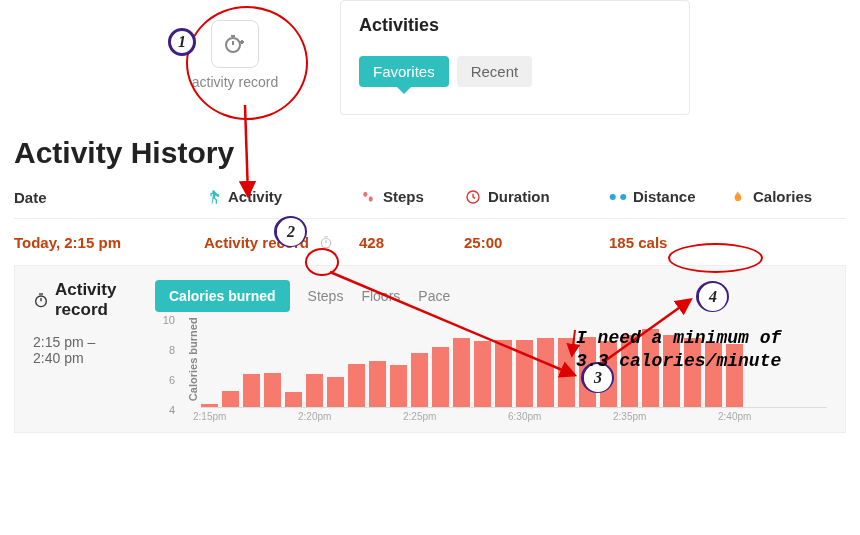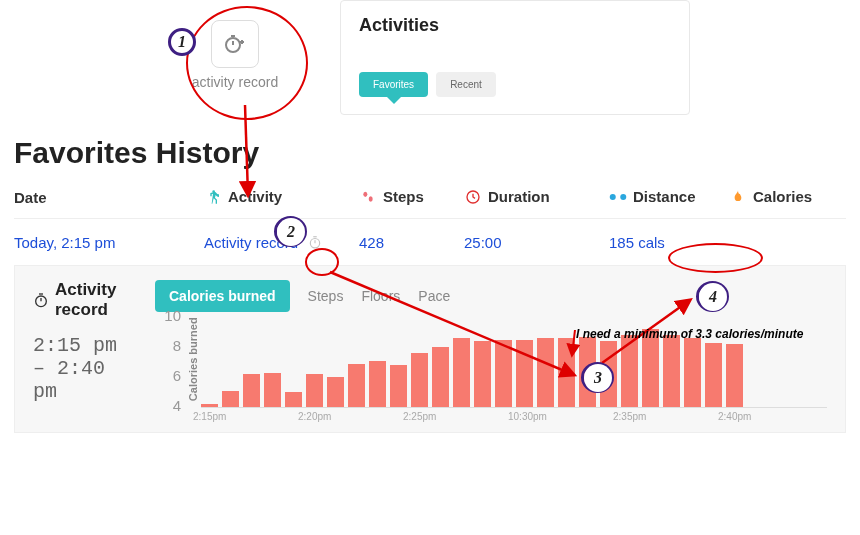--- a/index.html
+++ b/index.html
@@ -35,31 +35,30 @@
 
   .activities-card {
     position: absolute;
     left: 340px; top: 0;
     width: 350px; height: 115px;
     background: #fff;
     border: 1px solid #e8e8e8;
     border-radius: 4px;
     padding: 14px 18px;
   }
-  .activities-card h3 { margin: 0 0 28px 0; font-size: 18px; font-weight: 700; }
+  .activities-card h3 { margin: 0 0 20px 0; font-size: 18px; font-weight: 700; }
   .tab-row { display: flex; gap: 8px; }
   .tab-pill {
     background: #efefef;
     color: #666;
     padding: 7px 14px;
     border-radius: 4px;
-    font-size: 10px;
+    font-size: 15px;
     cursor: pointer;
     position: relative;
-    margin-top: 8px;
   }
   .tab-pill.active {
     background: #30bfbf;
     color: #fff;
   }
   .tab-pill.active::after {
     content: "";
     position: absolute;
     bottom: -7px; left: 50%;
     transform: translateX(-50%);
@@ -76,50 +75,50 @@
 
   
   .tbl { margin: 18px 14px 0; }
   .tbl-head, .tbl-row {
     display: grid;
     grid-template-columns: 190px 155px 105px 145px 120px 120px;
     align-items: center;
     font-size: 15px;
   }
   .tbl-head { color: #333; font-weight: 700; border-bottom: 1px solid #eee; padding-bottom: 12px; }
-  .tbl-row { color: #1d4ed8; padding: 14px 0; }
+  .tbl-row { color: #c2410c; padding: 14px 0; font-weight: bold; }
   .th { display: flex; align-items: flex-start; gap: 6px; }
   .ic { width: 18px; height: 18px; display: inline-flex; align-items: center; justify-content: center; }
   .ic svg { display: block; }
 
   
   .detail-card {
     margin: 0 14px;
     background: #f7f7f7;
     border: 1px solid #eee;
     padding: 14px 18px 10px;
   }
   .detail-top { display: flex; gap: 30px; }
   .detail-left { width: 200px; }
   .detail-title { font-size: 17px; font-weight: 700; display: flex; align-items: center; gap: 6px; }
-  .detail-time { font-size: 20px; color: #666; margin-top: 14px; font-family: Liberation Mono, monospace; }
+  .detail-time { font-size: 14px; color: #666; margin-top: 14px; }
   .detail-tabs { display: flex; gap: 18px; align-items: center; margin-bottom: 6px; }
   .detail-tab { color: #888; font-size: 14px; cursor: pointer; }
   .detail-tab.active {
     background: #30bfbf; color: #fff; padding: 8px 14px; border-radius: 4px; font-weight: 600;
   }
 
   .chart-wrap { position: relative; padding-left: 46px; }
   .y-title {
     position: absolute; left: -4px; top: 50%;
     transform: rotate(-90deg) translateX(20%);
     font-size: 11px; color: #888; font-weight: 600;
   }
   .y-ticks { position: absolute; left: 26px; top: 0; height: 100%; }
-  .y-tick { position: absolute; right: 0; font-size: 15px; color: #999; transform: translateY(-50%); }
+  .y-tick { position: absolute; right: 6px; font-size: 11px; color: #999; transform: translateY(-50%); }
   .bars {
     display: flex; align-items: flex-end; gap: 4px;
     height: 90px;
     border-bottom: 1px solid #ddd;
     padding-top: 2px;
   }
   .bar { width: 17px; background: #f77a6f; }
   .x-axis { display: flex; gap: 4px; margin-top: 3px; }
   .x-lbl { font-size: 10px; color: #aaa; width: calc(17px*5 + 4px*4); transform: translateX(-8px); }
 
@@ -132,23 +131,24 @@
     border-radius: 50%;
     display: flex; align-items: center; justify-content: center;
     font-style: italic; font-weight: 700; font-family: Georgia, serif; font-size: 16px;
     background: #fff;
   }
   .red-oval { position: absolute; border: 2px solid #de0000; border-radius: 50%; }
   .purple-oval { position: absolute; border: 3px solid #3e1f82; border-radius: 50%; }
   .anno-note {
     position: absolute;
     font-style: italic; font-weight: 700;
-    font-size: 12px; color: #000;
+    font-size: 18px; color: #000;
     line-height: 1.3;
     width: 230px;
+    font-family: Liberation Mono, monospace;
   }
 </style>
 </head>
 <body>
 
 <div class="top-wrap">
   <div class="activity-record-card">
     <div class="ar-box">
       <svg width="24" height="24" viewBox="0 0 24 24" fill="none" stroke="#888" stroke-width="2">
         <circle cx="10" cy="13" r="7"></circle>
@@ -163,21 +163,21 @@
 
   <div class="activities-card">
     <h3>Activities</h3>
     <div class="tab-row">
       <div class="tab-pill active">Favorites</div>
       <div class="tab-pill">Recent</div>
     </div>
   </div>
 </div>
 
-<div class="page-title">Favorites History</div>
+<div class="page-title">Activity History</div>
 
 <div class="tbl">
   <div class="tbl-head">
     <div class="th">
         <span>Date</span>
       </div>
     <div class="th">
       <span class="ic">
         <svg width="16" height="16" viewBox="0 0 24 24" fill="#30bfbf">
             <circle cx="13" cy="4" r="2"></circle>
@@ -296,21 +296,21 @@
             <div class="bar" style="height: 78px;"></div>
             <div class="bar" style="height: 72px;"></div>
             <div class="bar" style="height: 69px;"></div>
             <div class="bar" style="height: 64.5px;"></div>
             <div class="bar" style="height: 63px;"></div>
           </div>
         <div class="x-axis" id="xaxis">
             <div class="x-lbl">2:15pm</div>
             <div class="x-lbl">2:20pm</div>
             <div class="x-lbl">2:25pm</div>
-            <div class="x-lbl">10:30pm</div>
+            <div class="x-lbl">6:30pm</div>
             <div class="x-lbl">2:35pm</div>
             <div class="x-lbl">2:40pm</div>
           </div>
       </div>
     </div>
   </div>
 </div>
 
 <svg class="anno">
   <defs>

